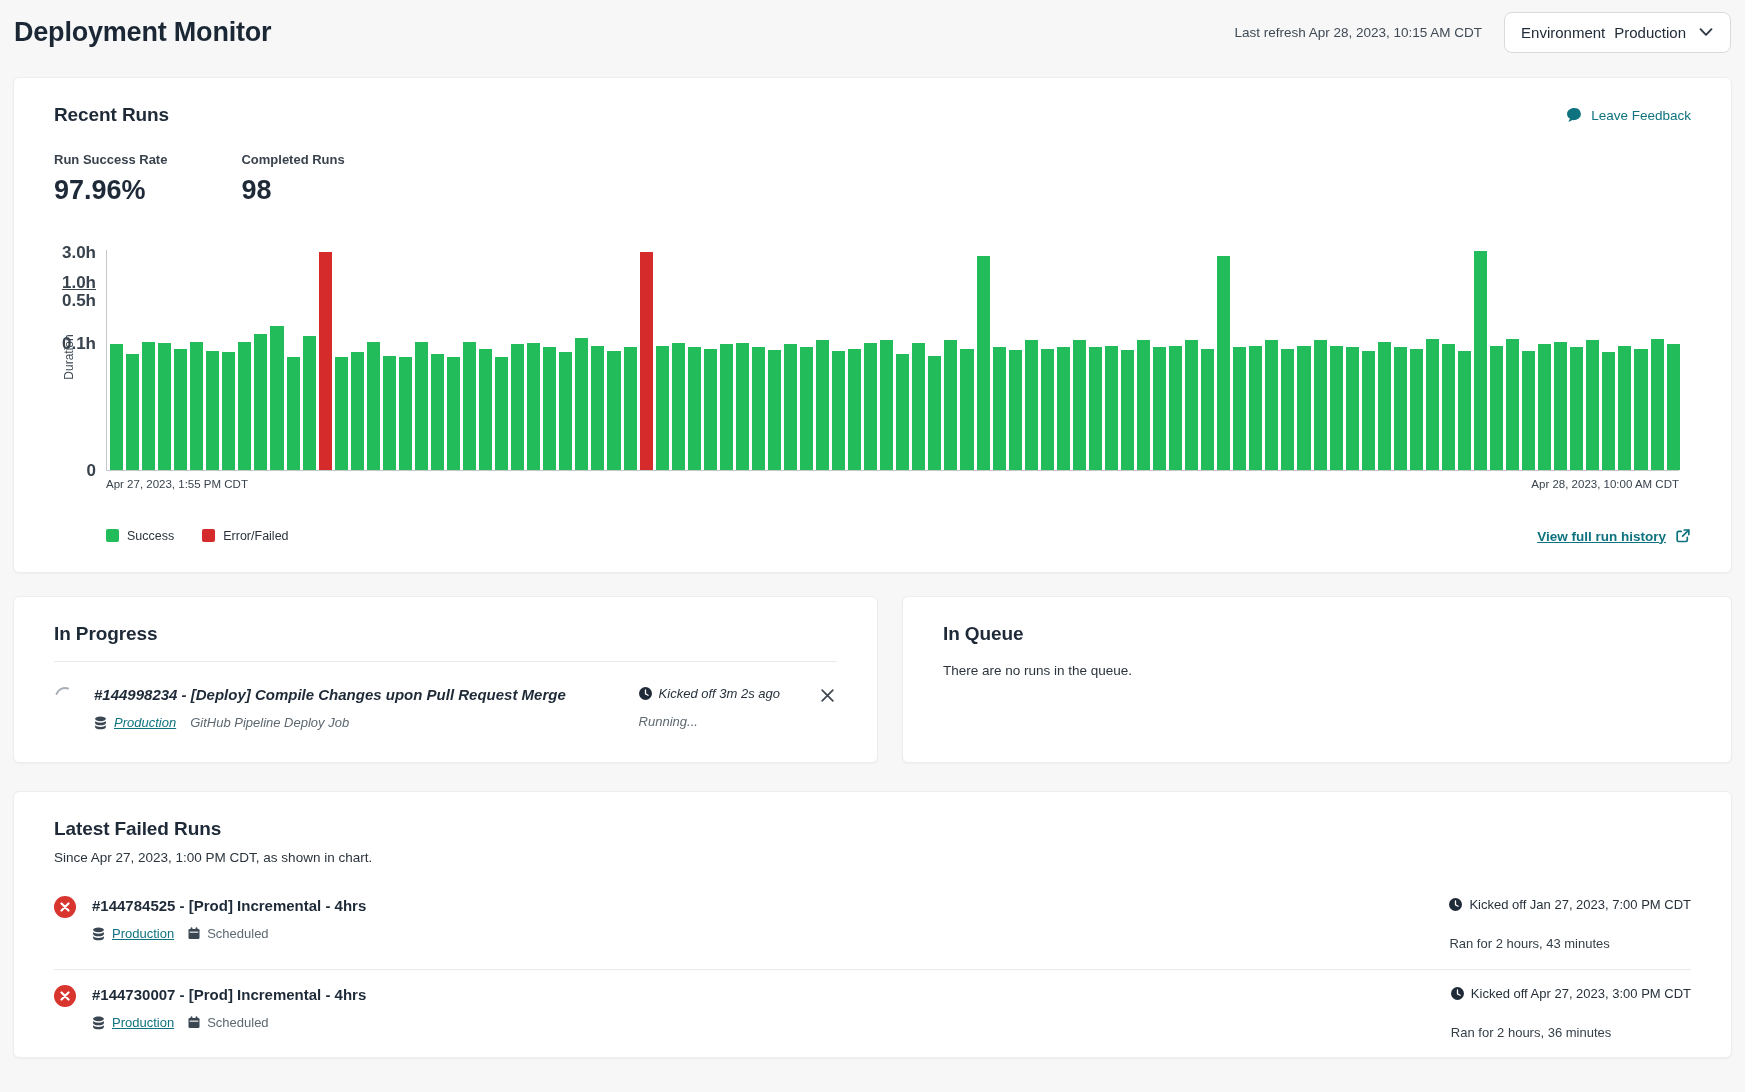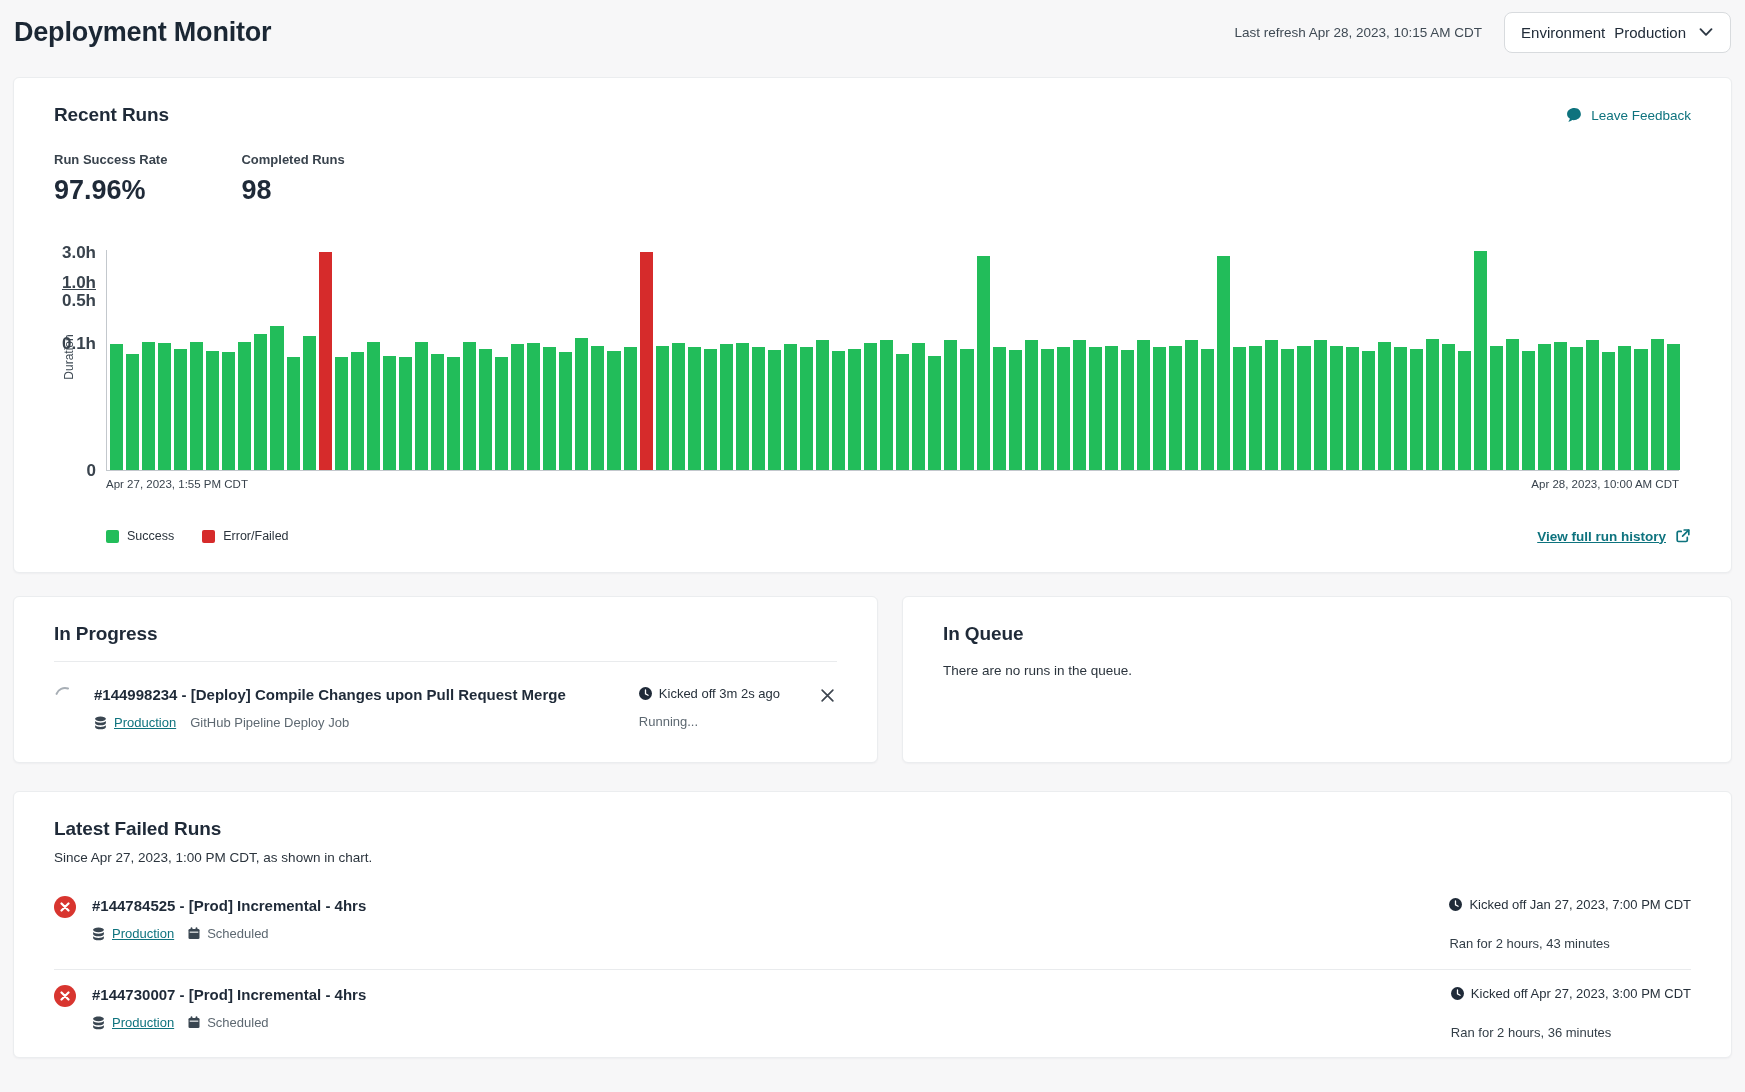--- a/index.html
+++ b/index.html
@@ -41,30 +41,30 @@
     transform:rotate(-90deg); font-size:12px; color:#3f4a54;
   }
   .ytick { position:absolute; right:10px; font-size:17px; font-weight:700; color:#39434d; transform:translateY(50%); }
   .plot { flex:1; position:relative; height:221px; border-left:1px solid #c3c8cd; border-bottom:1px solid #c3c8cd; }
   .bars { position:absolute; left:0; right:0; top:0; bottom:0; display:flex; align-items:flex-end; gap:3px; padding-left:3px; }
   .bar { flex:1; min-width:1px; }
   .x-labels { display:flex; justify-content:space-between; margin-left:52px; margin-top:7px; padding-right:12px;
               font-size:11.5px; color:#39434d; }
   .chart-footer { display:flex; justify-content:space-between; align-items:center; margin-top:38px; margin-left:52px; }
   .legend { display:flex; align-items:center; gap:28px; }
-  .legend-item { display:flex; align-items:center; gap:8px; font-size:12.5px; color:#2b343d; }
+  .legend-item { display:flex; align-items:flex-start; gap:8px; font-size:12.5px; color:#2b343d; }
   .legend-swatch { width:13px; height:13px; border-radius:2px; display:inline-block; }
   .view-link { display:flex; align-items:center; gap:9px; color:#0e737e; font-size:13.5px; font-weight:700; cursor:pointer; }
   .view-link .txt { text-decoration:underline; }
   
   .two-col { display:flex; gap:24px; margin-top:23px; }
   .col-progress { width:865px; height:167px; overflow:hidden; }
   .col-queue { flex:1; height:167px; overflow:hidden; }
   .divider { border-bottom:1px solid #e9ebed; margin-top:16px; }
-  .run-row { display:flex; align-items:flex-start; gap:18px; margin-top:24px; }
+  .run-row { display:flex; align-items:flex-start; gap:18px; margin-top:24px;font-style:italic; }
   .run-main { flex:1; }
   .run-title { font-size:15px; font-weight:700; color:#1f2a38; }
   .run-meta { display:flex; align-items:center; gap:14px; margin-top:12px; }
   .meta-item { display:flex; align-items:center; gap:7px; font-size:13px; color:#5d6871; }
   .env-link { color:#0e737e; text-decoration:underline; font-weight:500; cursor:pointer; }
   .run-right { text-align:left; }
   .kicked { display:flex; align-items:center; justify-content:flex-end; gap:7px; font-size:13px; color:#27313b; }
   .run-status { font-size:13px; color:#5d6871; margin-top:13px; }
   .run-sub { font-size:13px; color:#333e47; margin-top:24px; }
   .close-btn { margin-left:20px; background:none; border:none; cursor:pointer; display:flex; padding:2px; }

